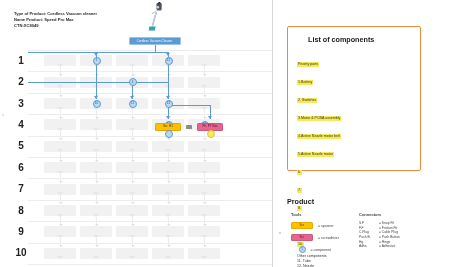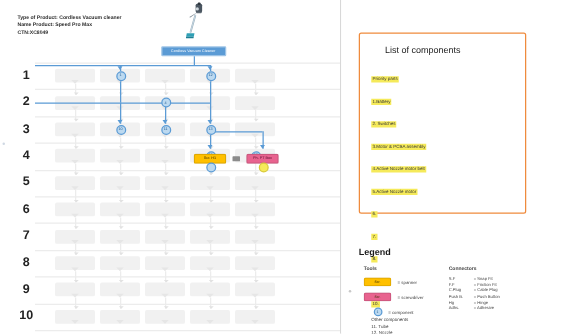--- a/index.html
+++ b/index.html
@@ -98,21 +98,21 @@
   #v-divider { position: absolute; left: 272px; top: 0; width: 1px; height: 267px; background: #d8d8d8; }
 
   
   #right-pane { position: absolute; left: 273px; top: 0; width: 177px; height: 267px; background: #fff; }
 
   #components-card {
     position: absolute; left: 14px; top: 26px; width: 134px; height: 145px;
     border: 1.4px solid #ef8b3d; border-radius: 2px; background: #fff;
     padding: 8px 9px 6px 9px;
   }
-  #components-title { font-size: 7.2px; font-weight: 400; color: #1a1a1a; margin-bottom: 7px; padding-left: 11px; }
+  #components-title { font-size: 7.2px; font-weight: 700; color: #1a1a1a; margin-bottom: 7px; padding-left: 11px; }
 
   .comp-line { font-size: 3.6px; line-height: 5.05px; color: #333; white-space: nowrap; }
   .comp-line.hl { background: #f5ea5a; display: inline-block; padding: 0 1px; }
   .hl-wrap { display: block; }
   .comp-gap { height: 5px; }
 
   
   #legend-title { position: absolute; left: 14px; top: 197px; font-size: 7.2px; font-weight: 700; color: #1a1a1a; }
   #legend-tools { position: absolute; left: 18px; top: 212px; width: 62px; }
   #legend-conns { position: absolute; left: 86px; top: 212px; width: 86px; }
@@ -367,21 +367,21 @@
           <div class="hl-wrap"><span class="comp-line hl">10.</span></div>
         </div>
       <div class="comp-gap"></div>
       <div class="comp-line">Other components</div>
       <div id="other-list">
           <div class="comp-line">11. Tube</div>
           <div class="comp-line">12. Nozzle</div>
         </div>
     </div>
 
-    <div id="legend-title">Legend</div>
+    <div id="legend-title">Product</div>
 
     <div id="legend-tools">
       <div class="legend-sub">Tools</div>
       <div id="tools-rows">
           <div class="lg-row">
             <div class="lg-swatch" style="background: rgb(255, 192, 0);">
               <span>Scr.</span>
             </div>
             <div class="lg-text">= spanner</div>
           </div>

